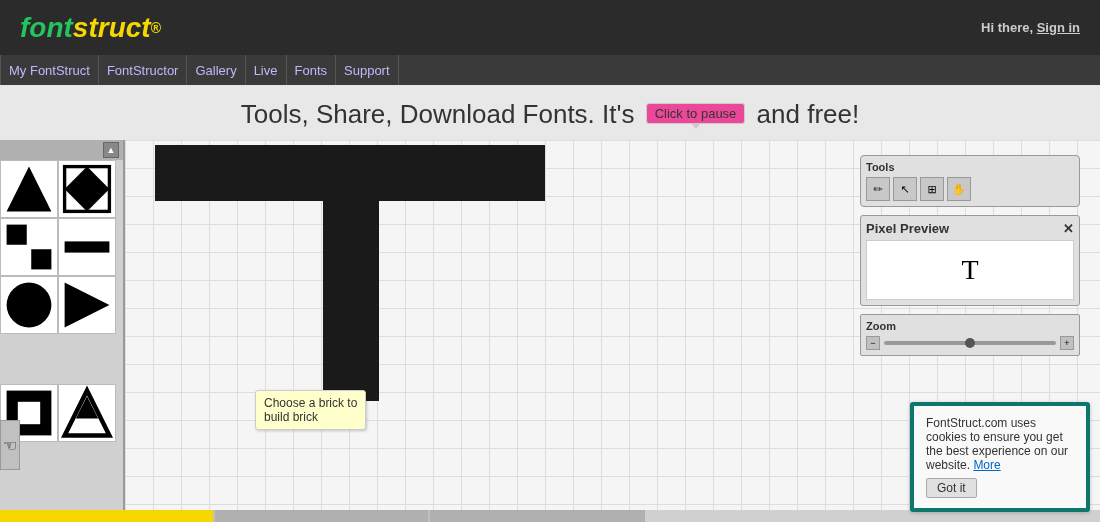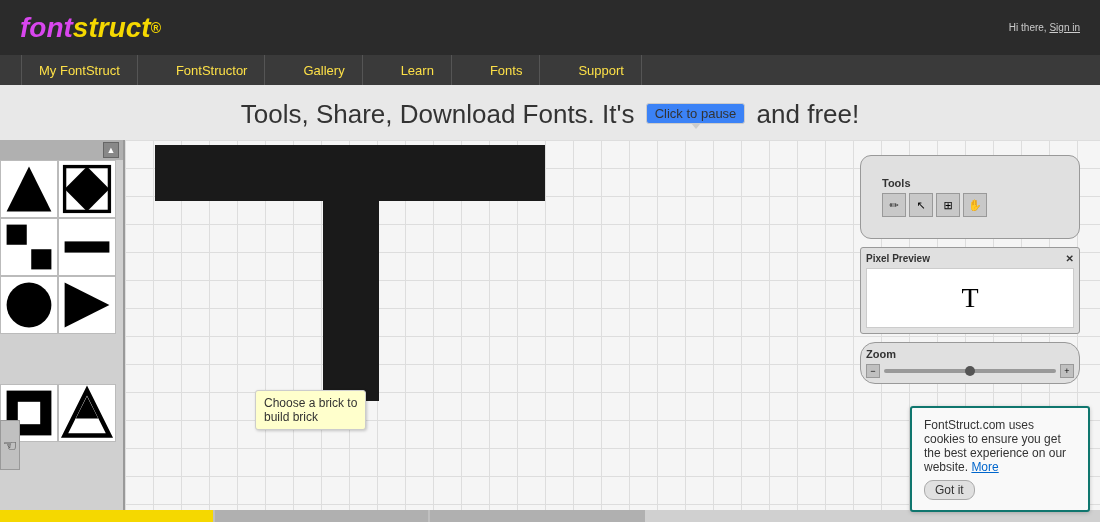--- a/index.html
+++ b/index.html
@@ -13,59 +13,58 @@
       align-items: center;
       justify-content: space-between;
       padding: 0 20px;
     }
     .logo {
       display: flex;
       align-items: center;
       font-size: 28px;
       font-weight: bold;
     }
-    .logo-font { color: #d946ef; font-style: italic; }
+    .logo-font { color: #22c55e; font-style: italic; }
     .logo-struct { color: #f5d800; font-style: italic; text-align: center; }
     .logo-reg { color: #f5d800; font-size: 14px; vertical-align: super; }
-    .header-right { font-size: 10px; color: #ccc; }
+    .header-right { font-size: 13px; color: #ccc; font-weight: bold; }
     .header-right a { color: #ccc; text-decoration: underline; }
 
     
     .nav {
       background: #3a3a3a;
       height: 30px;
       display: flex;
       align-items: stretch;
     }
     .nav-item {
-      padding: 0 17px;
+      padding: 0 8px;
       display: flex;
       align-items: center;
       font-size: 13px;
-      color: #fde047;
+      color: #c4b5fd;
       cursor: pointer;
       border-right: 1px solid #555;
       text-decoration: none;
-      margin-left: 21px;
     }
     .nav-item:first-child { border-left: 1px solid #555; }
 
     
     .hero-text {
       background: #e8e8e8;
       text-align: center;
       padding: 14px 0 10px;
       font-size: 26px;
       color: #333;
       font-weight: normal;
       position: relative;
     }
     .tooltip-box {
       display: inline-block;
-      background: #3b82f6;
+      background: #ec4899;
       border: 1px solid #ccc;
       border-radius: 3px;
       padding: 2px 8px;
       font-size: 13px;
       color: #333;
       margin: 0 4px;
       vertical-align: middle;
       position: relative;
       top: -3px;
     }
@@ -154,22 +153,22 @@
     
     .tools-panel {
       position: absolute;
       right: 20px;
       top: 15px;
       width: 220px;
     }
     .tools-box {
       background: #e0e0e0;
       border: 1px solid #999;
-      border-radius: 11px;
-      padding: 21px;
+      border-radius: 4px;
+      padding: 5px;
       margin-bottom: 8px;
     }
     .tools-title {
       font-size: 11px;
       font-weight: bold;
       color: #333;
       margin-bottom: 4px;
     }
     .tools-icons {
       display: flex;
@@ -188,42 +187,42 @@
       cursor: pointer;
     }
     .pixel-preview-box {
       background: #e0e0e0;
       border: 1px solid #999;
       border-radius: 3px;
       padding: 5px;
       margin-bottom: 8px;
     }
     .pixel-preview-title {
-      font-size: 10px;
+      font-size: 13px;
       font-weight: bold;
       color: #333;
       margin-bottom: 4px;
       display: flex;
       align-items: center;
       justify-content: space-between;
     }
     .pixel-preview-content {
       background: white;
       border: 1px solid #ccc;
       height: 60px;
       display: flex;
       align-items: center;
       justify-content: center;
       font-size: 28px;
       font-family: serif;
     }
     .zoom-box {
       background: #e0e0e0;
       border: 1px solid #999;
-      border-radius: 15px;
+      border-radius: 2px;
       padding: 5px;
     }
     .zoom-title {
       font-size: 11px;
       font-weight: bold;
       color: #333;
       margin-bottom: 4px;
     }
     .zoom-controls {
       display: flex;
@@ -333,34 +332,34 @@
       cursor: pointer;
       border: none;
     }
 
     
     .cookie-notice {
       position: absolute;
       bottom: 10px;
       right: 10px;
       background: #f9f9f9;
-      border: 2px solid #0f766e;
+      border: 4px solid #0f766e;
       border-radius: 3px;
       padding: 10px 12px;
       width: 180px;
       font-size: 12px;
       color: #333;
       box-shadow: 0 1px 4px rgba(0,0,0,0.2);
       z-index: 10;
     }
     .cookie-notice a { color: #0066cc; }
     .cookie-got-it {
       background: #e0e0e0;
       border: 1px solid #aaa;
-      border-radius: 9px;
+      border-radius: 2px;
       padding: 2px 10px;
       font-size: 12px;
       cursor: pointer;
       margin-top: 6px;
       display: inline-block;
     }
 
     
     .grid-lines {
       position: absolute;
@@ -405,21 +404,21 @@
   <div class="header-right">
     <span>Hi there,</span>
     <a href="#">Sign in</a>
   </div>
 </div>
 
 <nav class="nav">
   <a class="nav-item">My FontStruct</a>
   <a class="nav-item">FontStructor</a>
   <a class="nav-item">Gallery</a>
-  <a class="nav-item">Learn</a>
+  <a class="nav-item">Live</a>
   <a class="nav-item">Fonts</a>
   <a class="nav-item">Support</a>
 </nav>
 
 <div class="hero-text">
   <span>Tools, Share, Download Fonts. It's</span>
   <span class="tooltip-box">Click to pause</span>
   <span>and free!</span>
 </div>
 

